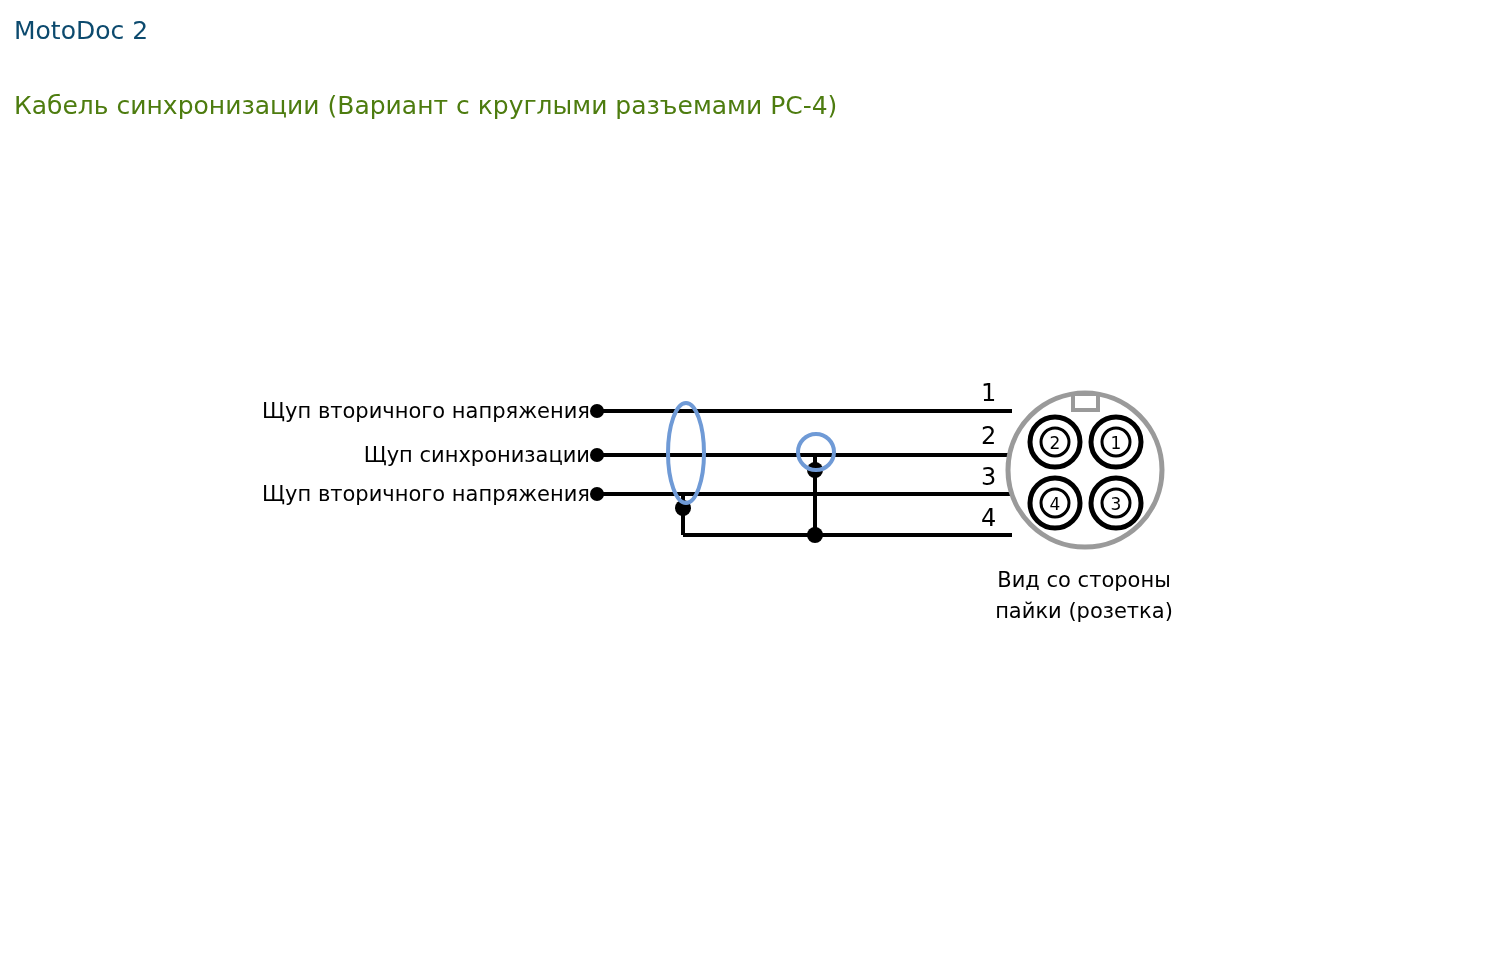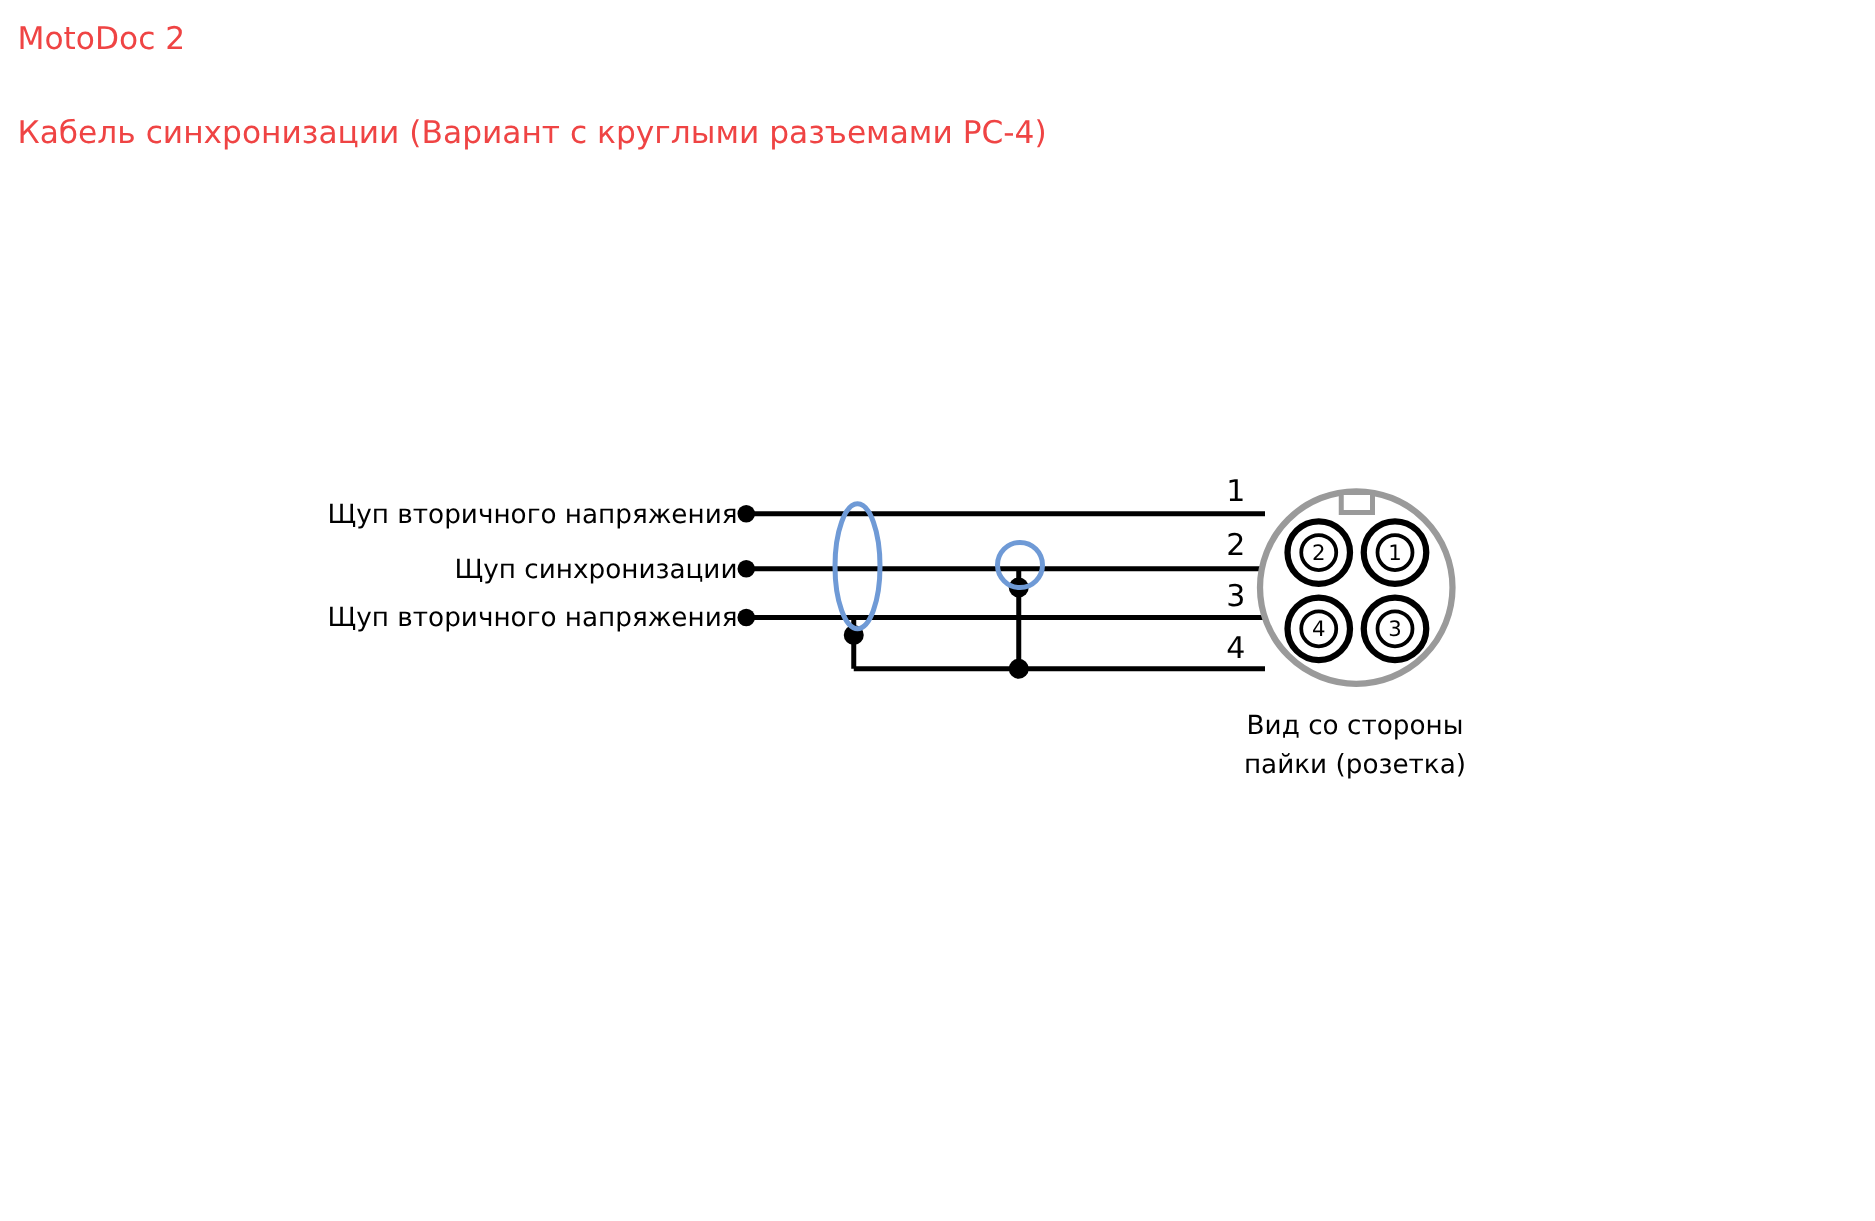--- a/index.html
+++ b/index.html
@@ -20,30 +20,30 @@
     position: relative;
     width: 1500px;
     height: 977px;
   }
   .doc-title {
     position: absolute;
     left: 14px;
     top: 16px;
     font-size: 25px;
     line-height: 30px;
-    color: #ef4444;
+    color: #0c4a6e;
     white-space: nowrap;
   }
   .doc-subtitle {
     position: absolute;
     left: 14px;
     top: 91px;
     font-size: 25px;
     line-height: 30px;
-    color: #ef4444;
+    color: #4d7c0f;
     white-space: nowrap;
   }
   .diagram-wrap {
     position: absolute;
     left: 0;
     top: 0;
     width: 1500px;
     height: 974px;
   }
   svg.diagram {

